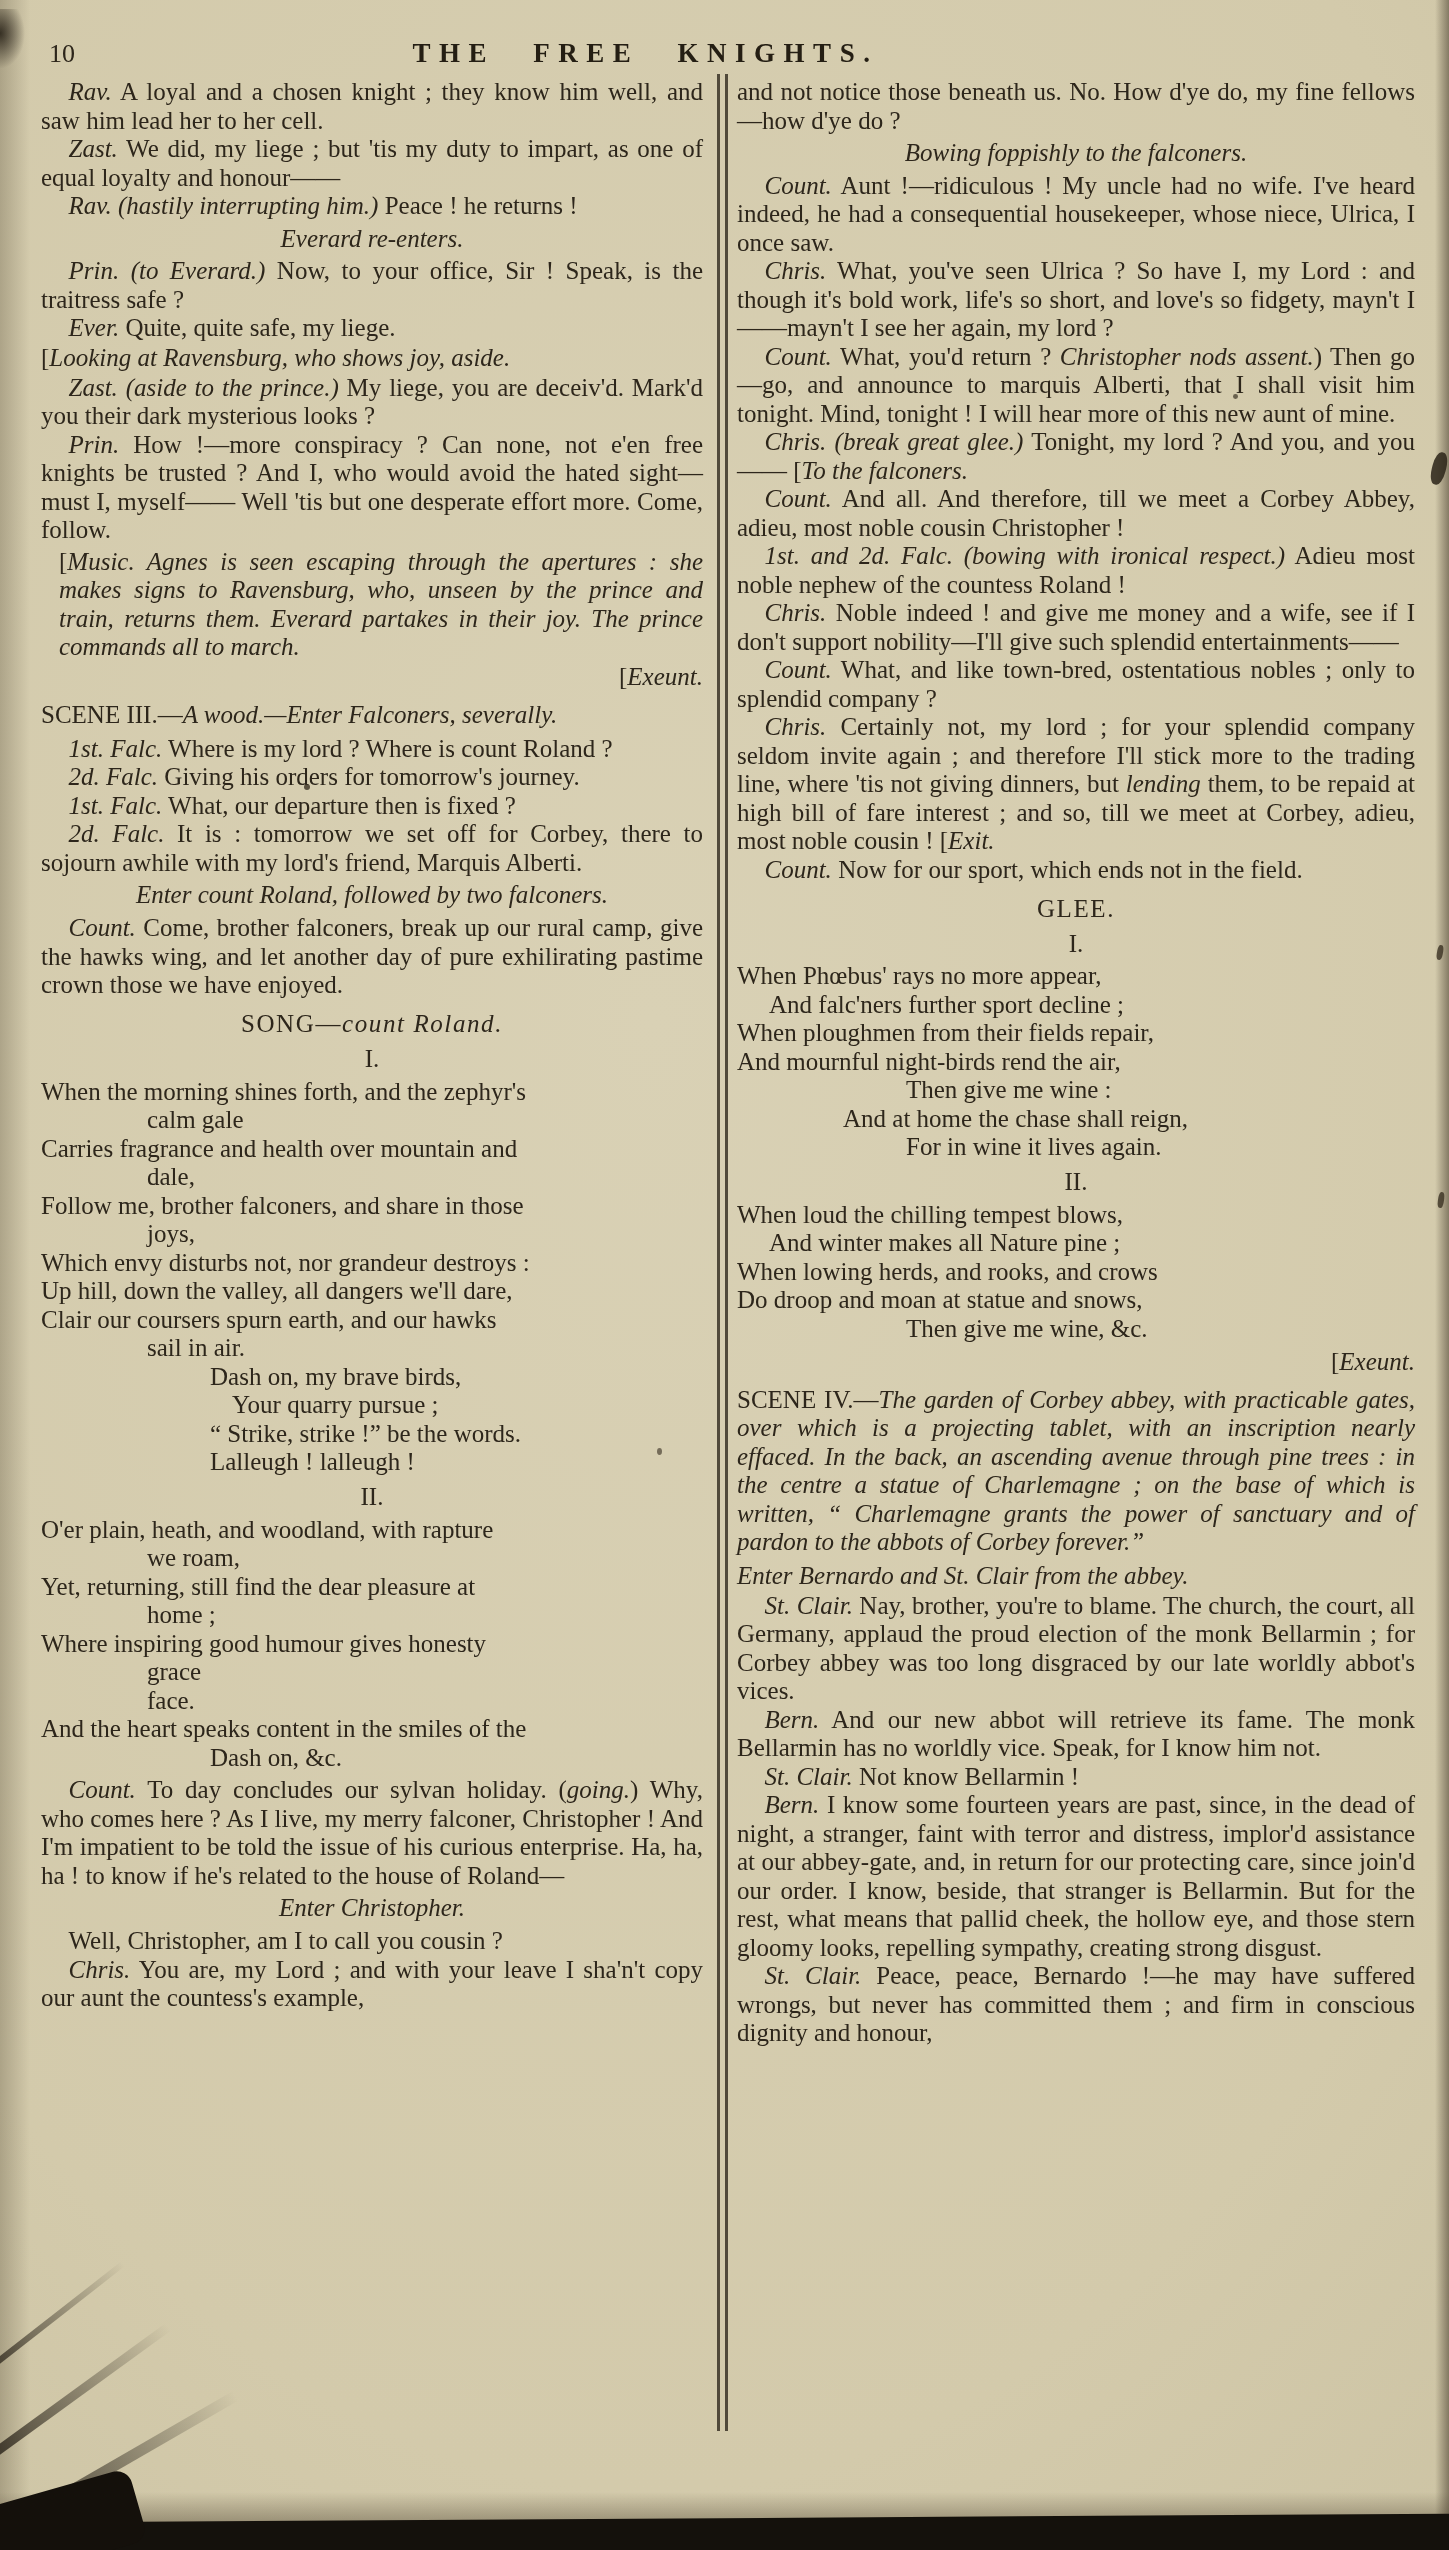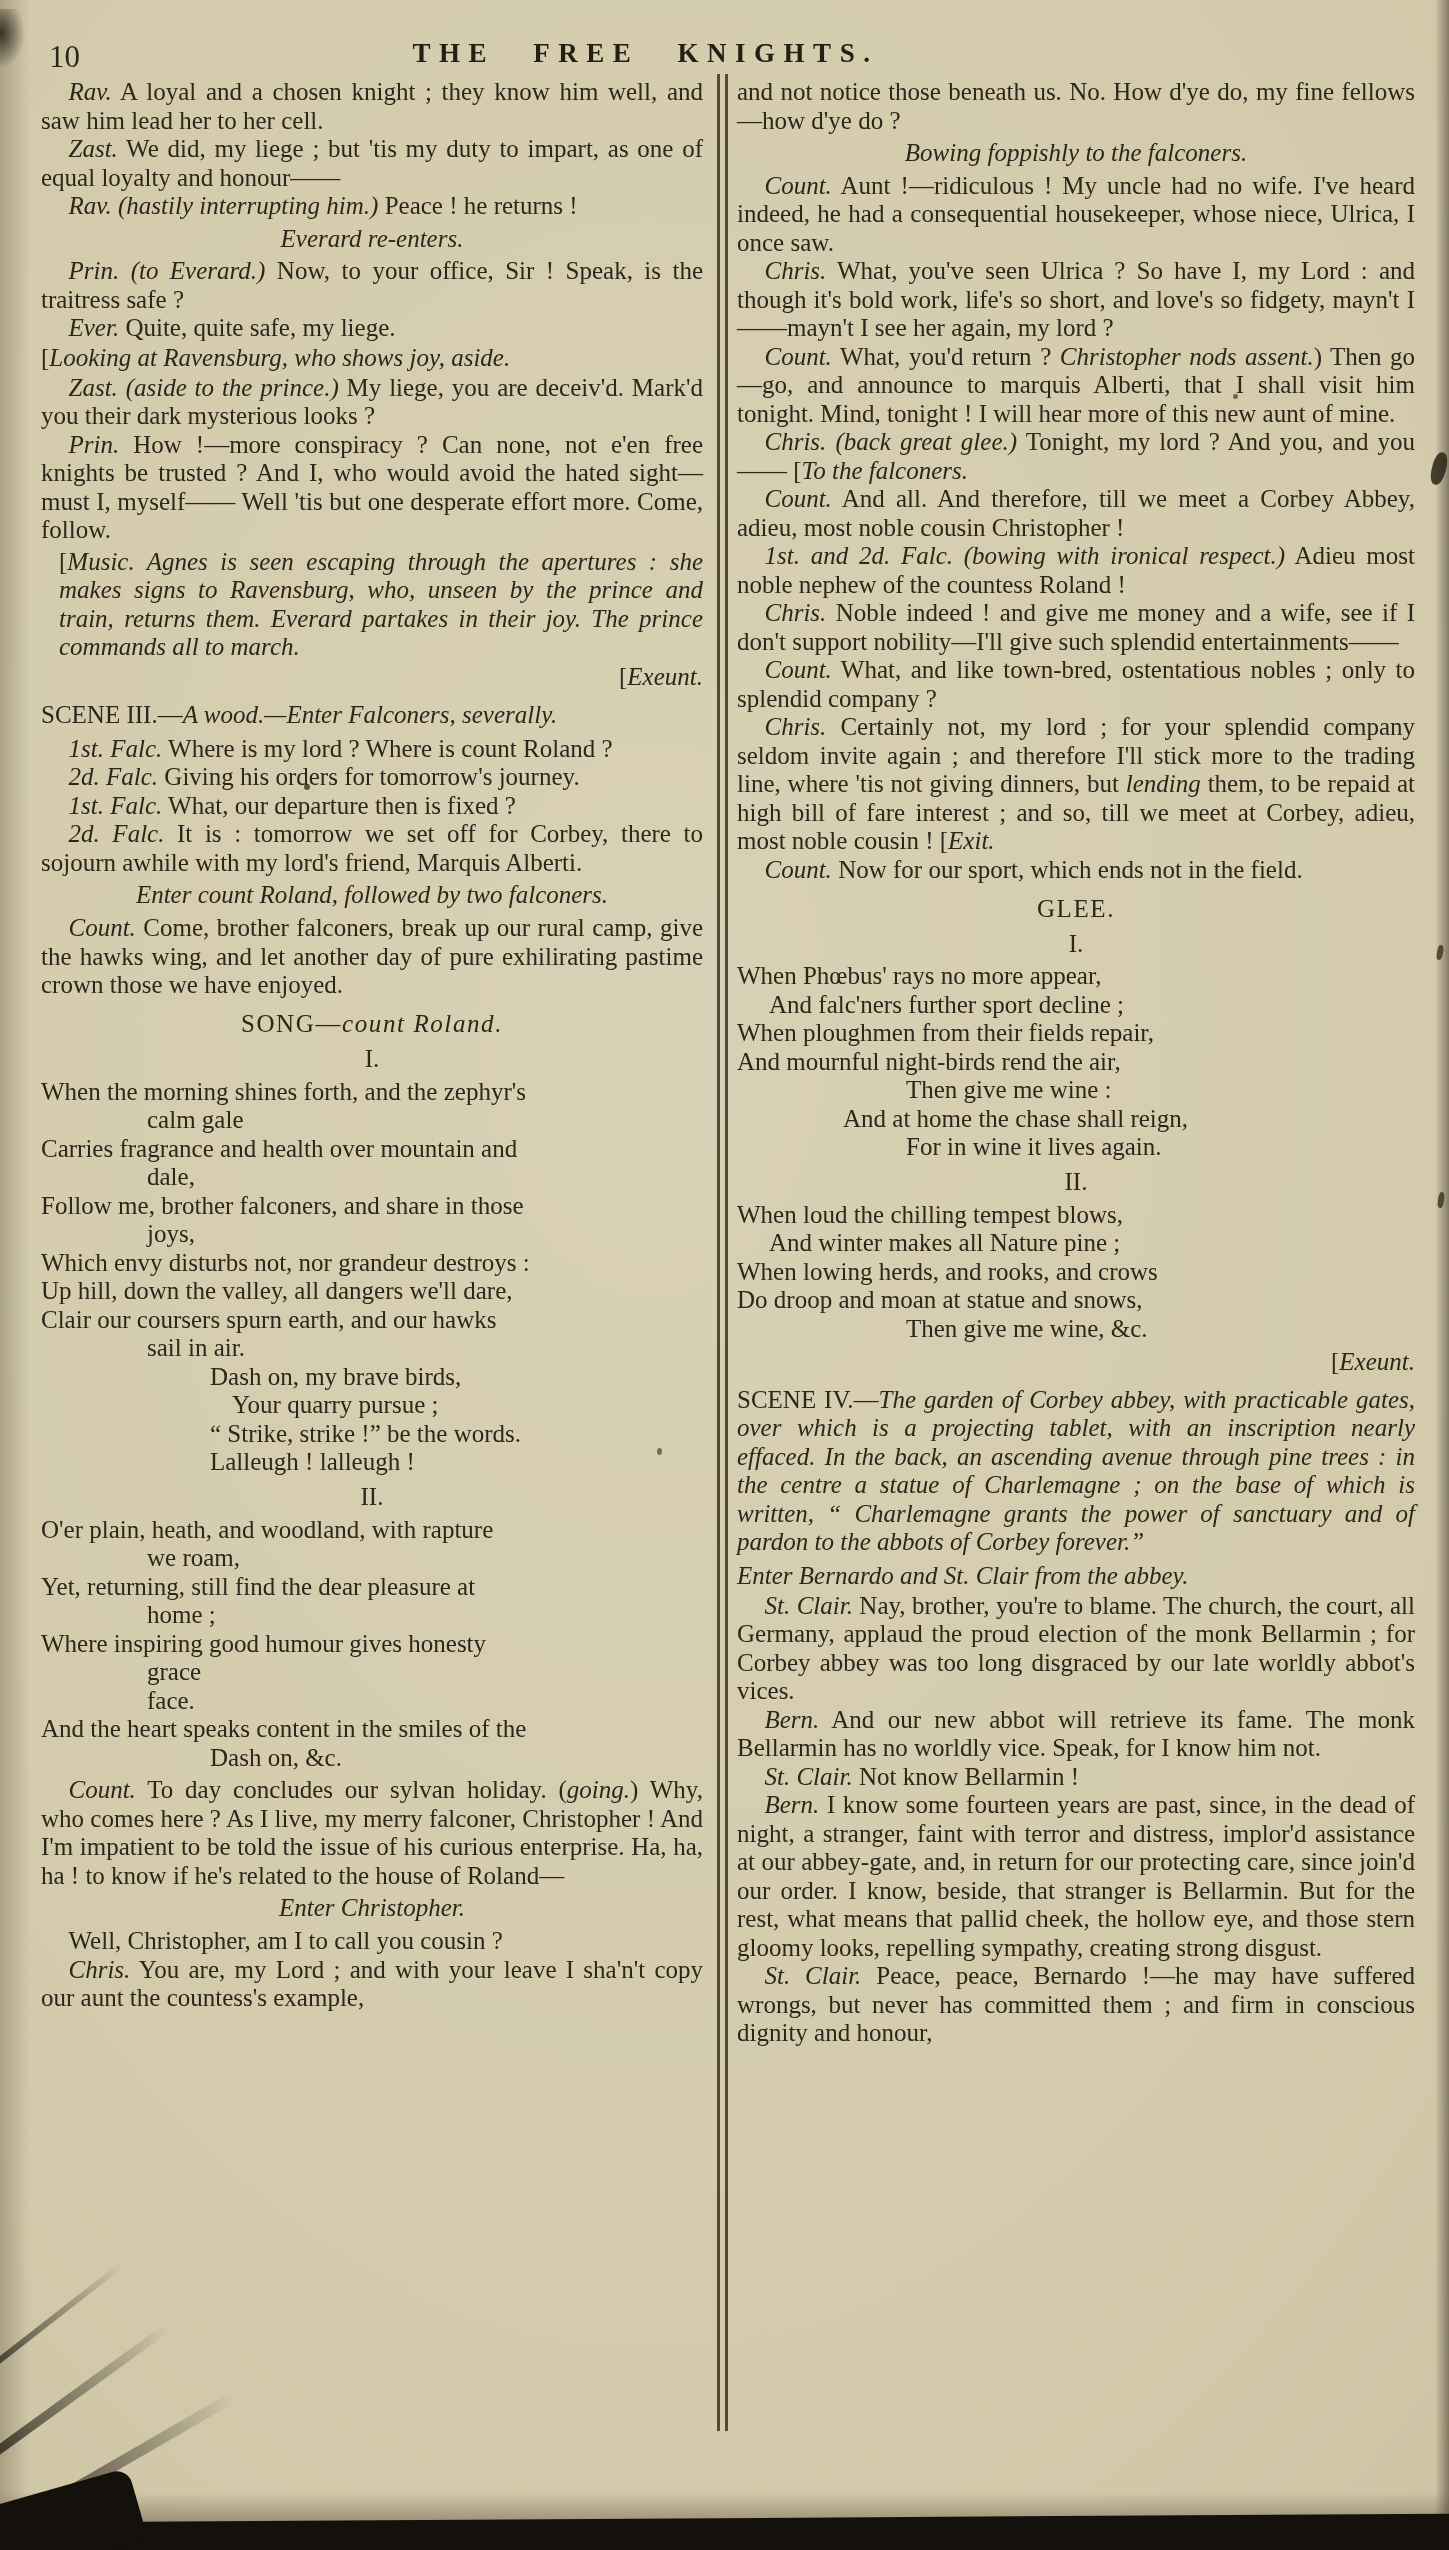--- a/index.html
+++ b/index.html
@@ -9,21 +9,21 @@
     overflow:hidden;
     background:
       radial-gradient(ellipse 135% 120% at 45% 40%,
         #d9d1b5 0%, #d3caab 48%, #c8bf9f 78%, #ab9f80 98%);
     font-family:"Liberation Serif","DejaVu Serif",serif;
     color:var(--ink,#2d261b);
   }
   
   .page-number{
     position:absolute;left:49px;top:41px;
-    font-size:31px;line-height:1;
+    font-size:26px;line-height:1;
   }
   .page-title{
     position:absolute;left:0;right:159px;top:38px;
     text-align:center;font-size:27px;font-weight:bold;
     letter-spacing:8.5px;word-spacing:23px;color:#241e13;
   }
   
   .columns{
     position:absolute;top:78px;left:41px;width:1374px;
     display:flex;justify-content:space-between;
@@ -149,21 +149,21 @@
         <p class="blk stage-center"><i>Enter Christopher.</i></p>
         <p class="blk speech">Well, Christopher, am I to call you cousin ?</p>
         <p class="blk speech"><i>Chris.</i> You are, my Lord ; and with your leave I sha'n't copy our aunt the countess's example,</p>
       </div>
     <div class="col col-right">
         <p class="blk cont">and not notice those beneath us. No. How d'ye do, my fine fellows—how d'ye do ?</p>
         <p class="blk stage-center"><i>Bowing foppishly to the falconers.</i></p>
         <p class="blk speech"><i>Count.</i> Aunt !—ridiculous ! My uncle had no wife. I've heard indeed, he had a consequential housekeeper, whose niece, Ulrica, I once saw.</p>
         <p class="blk speech"><i>Chris.</i> What, you've seen Ulrica ? So have I, my Lord : and though it's bold work, life's so short, and love's so fidgety, mayn't I——mayn't I see her again, my lord ?</p>
         <p class="blk speech"><i>Count.</i> What, you'd return ? <i>Christopher nods assent.</i>) Then go—go, and announce to marquis Alberti, that I shall visit him tonight. Mind, tonight ! I will hear more of this new aunt of mine.</p>
-        <p class="blk speech"><i>Chris. (back great glee.)</i> Tonight, my lord ? And you, and you—— [<i>To the falconers.</i></p>
+        <p class="blk speech"><i>Chris. (break great glee.)</i> Tonight, my lord ? And you, and you—— [<i>To the falconers.</i></p>
         <p class="blk speech"><i>Count.</i> And all. And therefore, till we meet a Corbey Abbey, adieu, most noble cousin Christopher !</p>
         <p class="blk speech"><i>1st. and 2d. Falc. (bowing with ironical respect.)</i> Adieu most noble nephew of the countess Roland !</p>
         <p class="blk speech"><i>Chris.</i> Noble indeed ! and give me money and a wife, see if I don't support nobility—I'll give such splendid entertainments——</p>
         <p class="blk speech"><i>Count.</i> What, and like town-bred, ostentatious nobles ; only to splendid company ?</p>
         <p class="blk speech"><i>Chris.</i> Certainly not, my lord ; for your splendid company seldom invite again ; and therefore I'll stick more to the trading line, where 'tis not giving dinners, but <i>lending</i> them, to be repaid at high bill of fare interest ; and so, till we meet at Corbey, adieu, most noble cousin ! [<i>Exit.</i></p>
         <p class="blk speech"><i>Count.</i> Now for our sport, which ends not in the field.</p>
         <p class="blk title-center">GLEE.</p>
         <p class="blk numeral">I.</p>
         <div class="blk verse">
           <div class="vline i0">When Phœbus' rays no more appear,</div>

